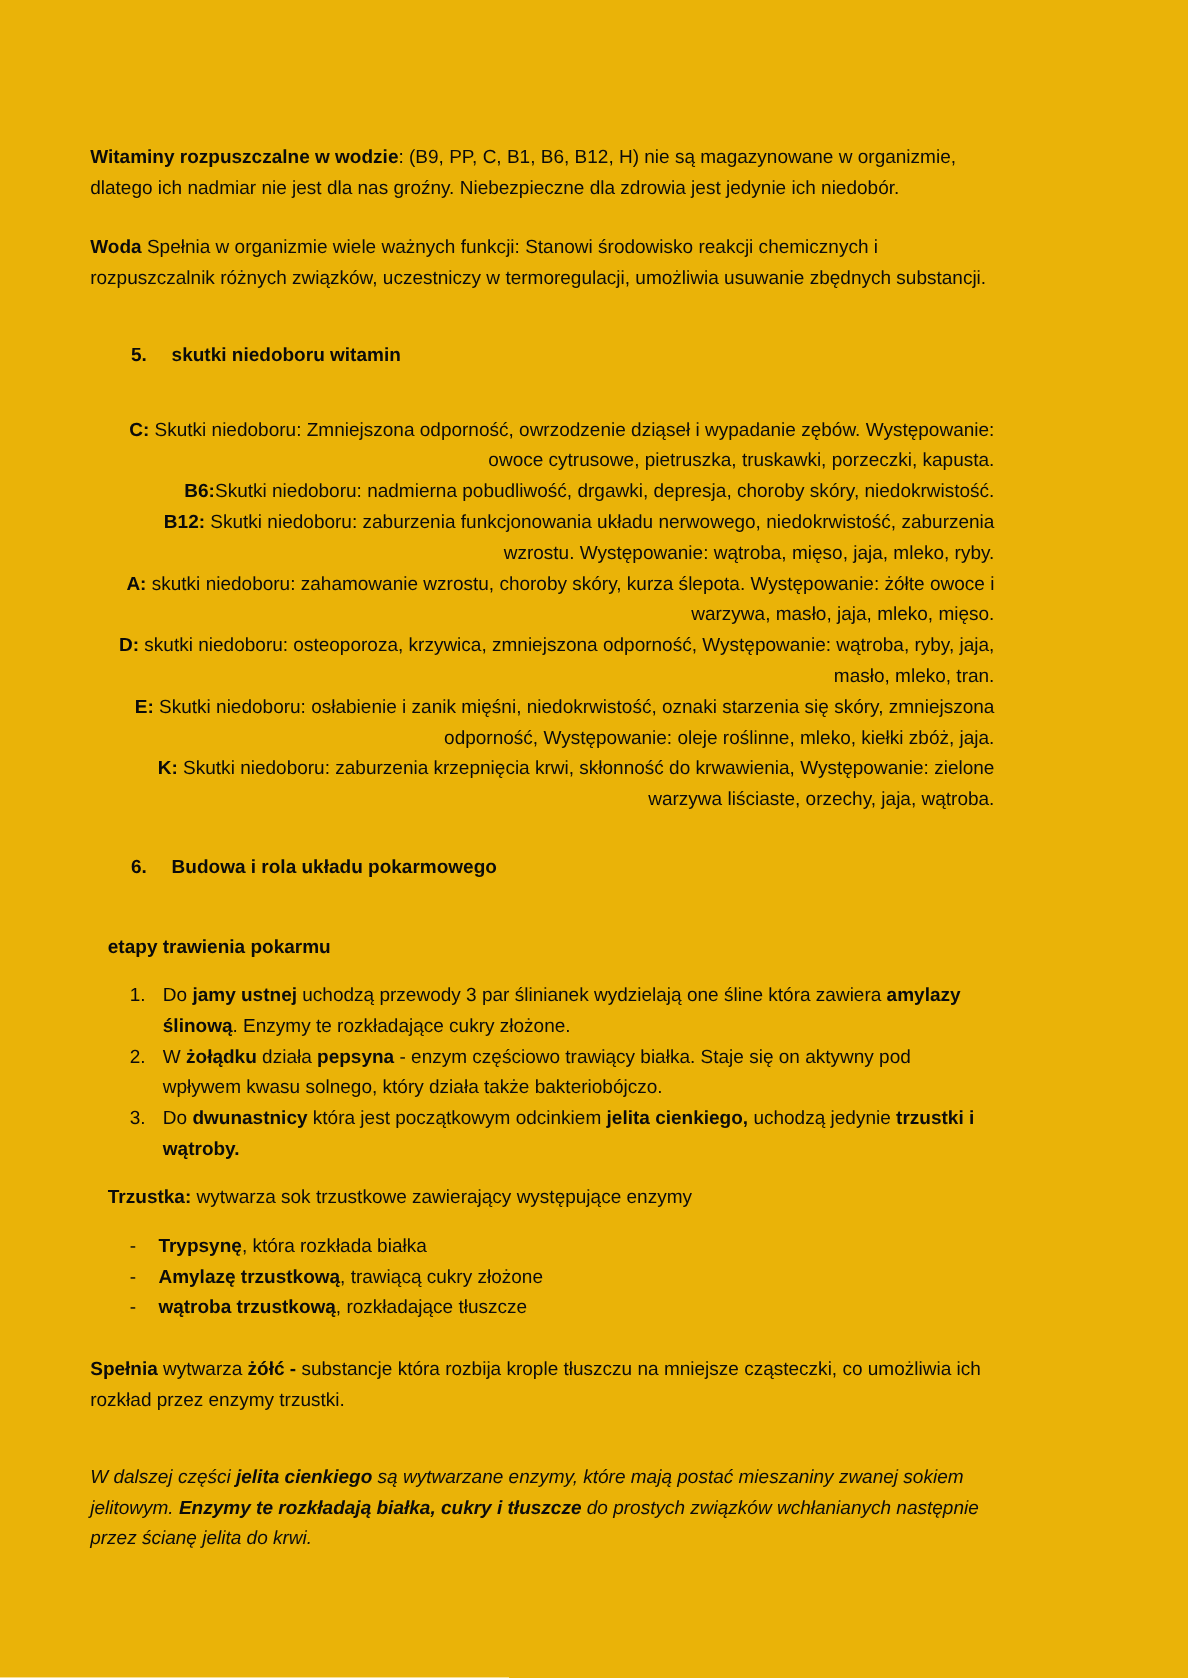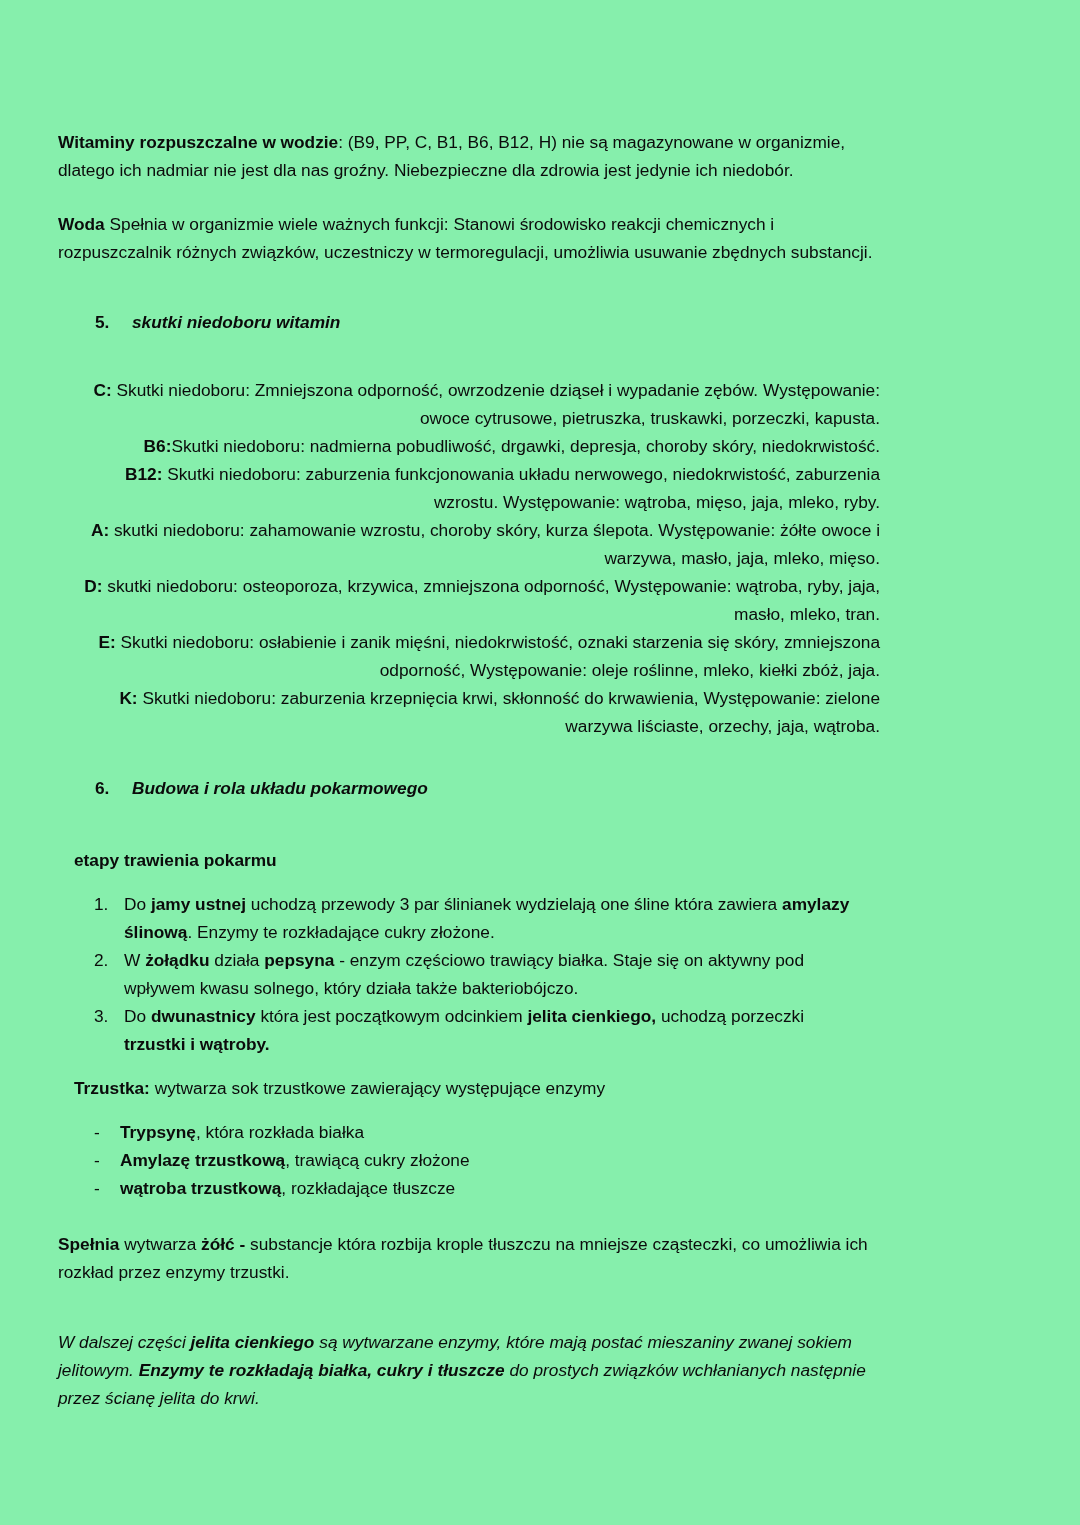--- a/index.html
+++ b/index.html
@@ -11,23 +11,23 @@
     width: 1080px;
     height: 1525px;
     font-family: "Liberation Sans", sans-serif;
     color: #0b0b0b;
     -webkit-font-smoothing: antialiased;
   }
   .page {
     position: relative;
     width: 1080px;
     height: 1525px;
-    background: #86efac;
+    background: #eab308;
     box-sizing: border-box;
-    padding: 128px 128px 0 58px;
+    padding: 128px 128px 0 82px;
   }
   .doc {
     width: 822px;
     font-size: 17.3px;
     line-height: 28px;
   }
   p, .para {
     margin: 16px;
   }
   .block {
@@ -48,21 +48,20 @@
     padding: 0;
   }
   .section-heading .num {
     width: 37px;
     flex: 0 0 37px;
     margin-left: 37px;
     text-align: left;
   }
   .section-heading .htext {
     flex: 1 1 auto;
-    font-style: italic;
   }
   .gap-sm { height: 16px; }
   .gap-md { height: 28px; }
   .gap-lg { height: 34px; }
   .gap-xl { height: 40px; }
 
   
   .olist {
     margin: 0;
     padding: 0;
@@ -148,21 +147,21 @@
       <li>
         <span class="marker">1.</span>
         <span class="body"><span>Do </span><b>jamy ustnej</b><span> uchodzą przewody 3 par ślinianek wydzielają one śline która zawiera </span><b>amylazy ślinową</b><span>. Enzymy te rozkładające cukry złożone.</span></span>
       </li>
       <li>
         <span class="marker">2.</span>
         <span class="body"><span>W </span><b>żołądku</b><span> działa </span><b>pepsyna</b><span> - enzym częściowo trawiący białka. Staje się on aktywny pod wpływem kwasu solnego, który działa także bakteriobójczo.</span></span>
       </li>
       <li>
         <span class="marker">3.</span>
-        <span class="body"><span>Do </span><b>dwunastnicy</b><span> która jest początkowym odcinkiem </span><b>jelita cienkiego,</b><span> uchodzą porzeczki </span><b>trzustki i wątroby.</b></span>
+        <span class="body"><span>Do </span><b>dwunastnicy</b><span> która jest początkowym odcinkiem </span><b>jelita cienkiego,</b><span> uchodzą jedynie </span><b>trzustki i wątroby.</b></span>
       </li>
     </ol>
 
     <p><b>Trzustka:</b><span> wytwarza sok trzustkowe zawierający występujące enzymy</span></p>
 
     <ul class="dlist">
       <li>
         <span class="marker">-</span>
         <span class="body"><b>Trypsynę</b><span>, która rozkłada białka</span></span>
       </li>

